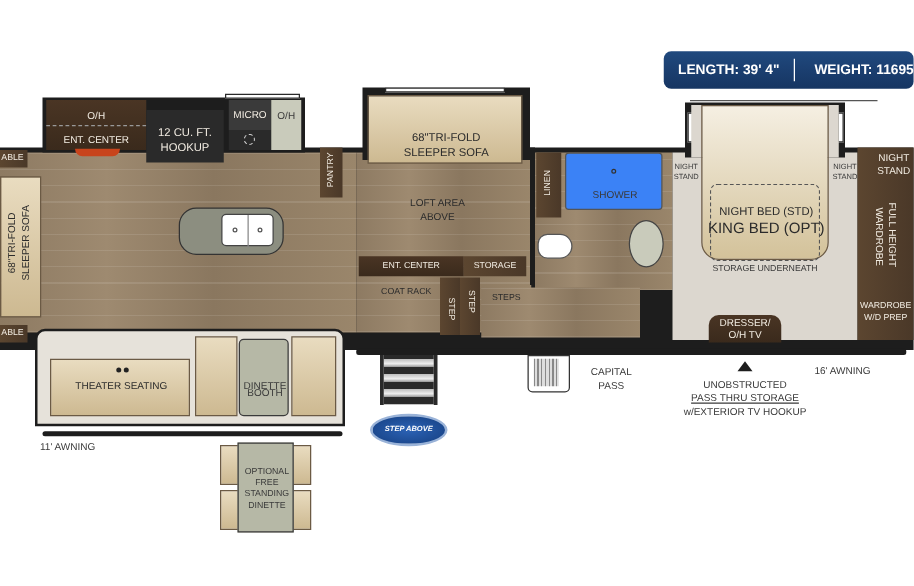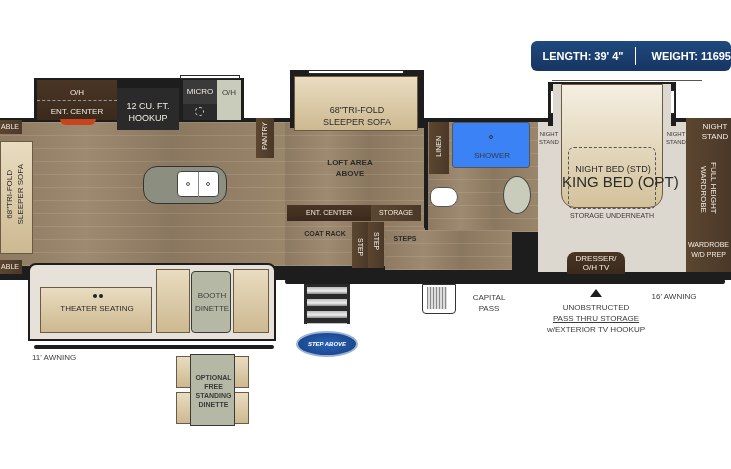--- a/index.html
+++ b/index.html
@@ -2,21 +2,21 @@
 <html><head>
   <meta charset="utf-8">
   <style>
     html, body { margin:0; padding:0; }
     body { width:731px; height:469px; background:#ffffff; position:relative; overflow:hidden;
       font-family:"Liberation Sans", sans-serif; }
     .abs { position:absolute; box-sizing:border-box; }
     .lbl { position:absolute; text-align:center; font-size:8px; line-height:10px; color:#3a3a3a;
       font-family:"Liberation Sans", sans-serif; white-space:nowrap; }
     .lbl.w { color:#f2ece2; }
-    .lbl.b { font-weight:bold; }
+    .lbl.b { font-weight:normal; }
     .lbl.dark { color:#2b2b2b; }
     .vert { writing-mode:vertical-rl; }
     .vert-up { writing-mode:vertical-rl; transform:rotate(180deg); }
     .wood {
       background:
         repeating-linear-gradient(0deg, rgba(255,255,255,0.10) 0px, rgba(255,255,255,0.10) 1px, transparent 1px, transparent 13px),
         linear-gradient(90deg, #8d7a62 0%, #9e8a70 30%, #8a775f 60%, #9a866b 100%);
     }
     .floor-light { background:#dcd7cf; }
     .wall { background:#1d1d1d; }
@@ -135,21 +135,21 @@
   <div class="abs" style="left:430px;top:187px;width:28px;height:20px;background:#fff;border:1px solid #555;border-radius:8px 10px 10px 8px;"></div>
   <div class="abs" style="left:503px;top:176px;width:28px;height:38px;background:#c9cbbb;border:1px solid #444;border-radius:50%;"></div>
 
   <div class="abs wall" style="left:548px;top:82px;width:128px;height:44px;"></div>
   <div class="abs window" style="left:550px;top:90px;width:5px;height:24px;"></div>
   <div class="abs window" style="left:670px;top:90px;width:5px;height:24px;"></div>
   <div class="abs floor-light" style="left:553px;top:84px;width:118px;height:42px;"></div>
   <div class="abs bed" style="left:561px;top:84px;width:102px;height:124px;border-radius:0 0 14px 14px;">
     <div class="abs" style="left:6px;top:62px;width:88px;height:62px;border:1px dashed #555;border-radius:6px;"></div>
     <div class="lbl dark" style="left:0;top:79px;width:102px;font-size:9px;">NIGHT BED (STD)</div>
-    <div class="lbl dark" style="left:0;top:92px;width:102px;font-size:15px;">KING BED (OPT)</div>
+    <div class="lbl dark" style="left:0;top:92px;width:102px;font-size:12px;">KING BED (OPT)</div>
   </div>
   <div class="lbl" style="left:536px;top:130px;width:26px;font-size:6px;line-height:8px;">NIGHT</div>
   <div class="lbl" style="left:536px;top:138px;width:26px;font-size:6px;line-height:8px;">STAND</div>
   <div class="lbl" style="left:663px;top:130px;width:26px;font-size:6px;line-height:8px;">NIGHT</div>
   <div class="lbl" style="left:663px;top:138px;width:26px;font-size:6px;line-height:8px;">STAND</div>
   <div class="lbl" style="left:561px;top:211px;width:102px;font-size:7px;">STORAGE UNDERNEATH</div>
 
   <div class="abs cab-brown" style="left:686px;top:118px;width:45px;height:110px;">
     <div class="lbl w" style="left:14px;top:4px;width:30px;">NIGHT</div>
     <div class="lbl w" style="left:14px;top:14px;width:30px;">STAND</div>
@@ -166,21 +166,21 @@
   </div>
 
   <div class="abs" style="left:28px;top:263px;width:248px;height:78px;background:#e6e2da;border:2px solid #1d1d1d;border-radius:8px 8px 0 0;">
     <div class="abs sofa" style="left:10px;top:22px;width:112px;height:46px;">
       <div class="abs" style="left:52px;top:6px;width:4px;height:4px;border-radius:50%;background:#222;"></div>
       <div class="abs" style="left:58px;top:6px;width:4px;height:4px;border-radius:50%;background:#222;"></div>
       <div class="lbl dark" style="left:0;top:16px;width:112px;">THEATER SEATING</div>
     </div>
     <div class="abs sofa" style="left:126px;top:4px;width:34px;height:64px;"></div>
     <div class="abs sage" style="left:161px;top:6px;width:40px;height:62px;border-radius:4px;">
-      <div class="lbl" style="left:0;top:19px;width:40px;">BOOTH</div>
+      <div class="lbl" style="left:0;top:38px;width:40px;">BOOTH</div>
       <div class="lbl" style="left:0;top:32px;width:40px;">DINETTE</div>
     </div>
     <div class="abs sofa" style="left:203px;top:4px;width:36px;height:64px;"></div>
   </div>
   <div class="abs wall" style="left:34px;top:345px;width:240px;height:4px;border-radius:2px;"></div>
   <div class="lbl" style="left:32px;top:353px;width:60px;text-align:left;">11' AWNING</div>
 
   <div class="abs sofa" style="left:176px;top:356px;width:16px;height:32px;"></div>
   <div class="abs sofa" style="left:233px;top:356px;width:16px;height:32px;"></div>
   <div class="abs sofa" style="left:176px;top:392px;width:16px;height:32px;"></div>

